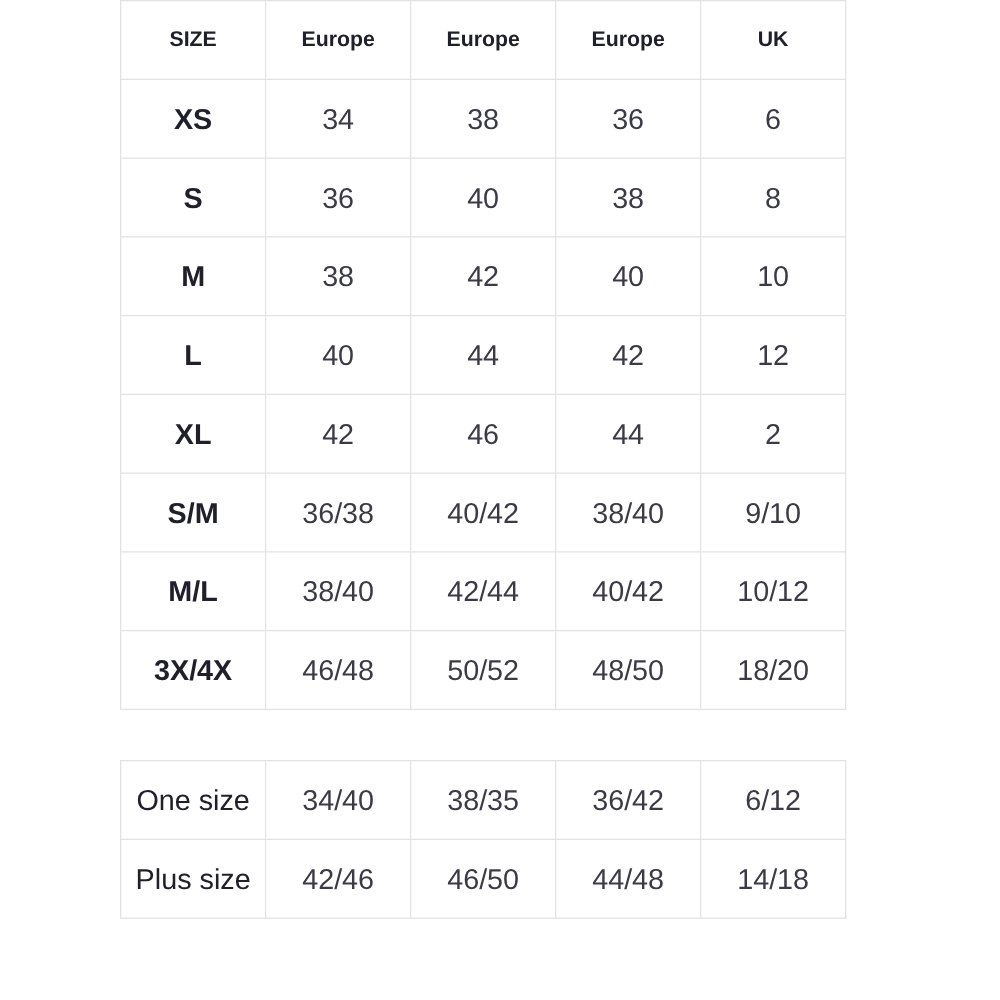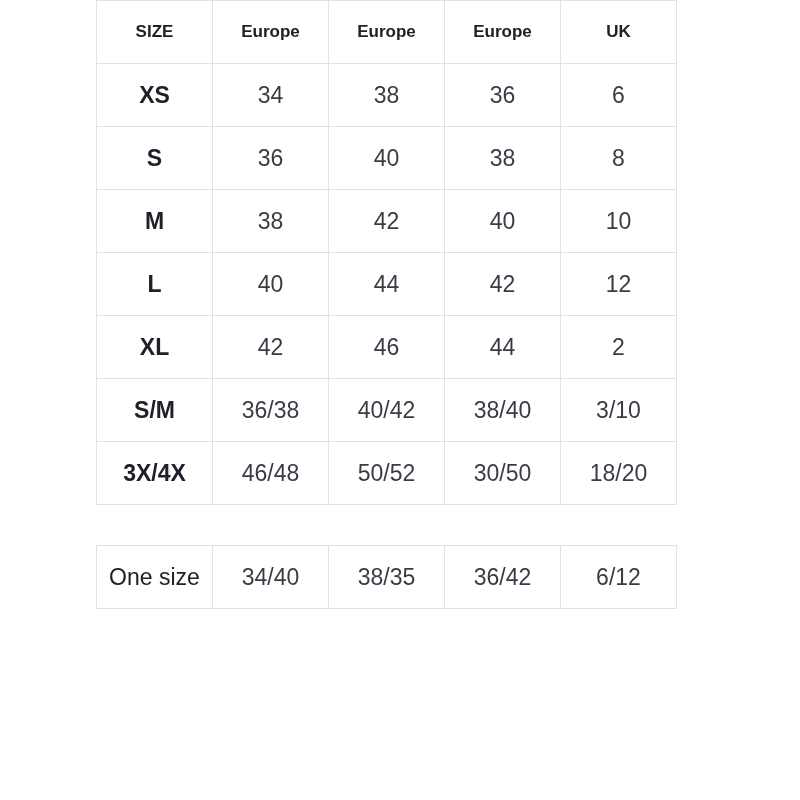--- a/index.html
+++ b/index.html
@@ -121,27 +121,34 @@
         <td>42</td>
         <td>46</td>
         <td>44</td>
         <td>2</td>
       </tr>
       <tr>
         <td class="rowhead">S/M</td>
         <td>36/38</td>
         <td>40/42</td>
         <td>38/40</td>
-        <td>3/10</td>
+        <td>9/10</td>
+      </tr>
+      <tr>
+        <td class="rowhead">M/L</td>
+        <td>38/40</td>
+        <td>42/44</td>
+        <td>40/42</td>
+        <td>10/12</td>
       </tr>
       <tr>
         <td class="rowhead">3X/4X</td>
         <td>46/48</td>
         <td>50/52</td>
-        <td>30/50</td>
+        <td>48/50</td>
         <td>18/20</td>
       </tr>
     </tbody>
   </table>
 
   <table class="size-table secondary">
     <colgroup>
       <col class="c0">
         <col class="c1">
         <col class="c2">
@@ -149,16 +156,23 @@
         <col class="c4">
     </colgroup>
     <tbody>
       <tr>
         <td class="rowhead">One size</td>
         <td>34/40</td>
         <td>38/35</td>
         <td>36/42</td>
         <td>6/12</td>
       </tr>
+      <tr>
+        <td class="rowhead">Plus size</td>
+        <td>42/46</td>
+        <td>46/50</td>
+        <td>44/48</td>
+        <td>14/18</td>
+      </tr>
     </tbody>
   </table>
 
 </div>
 
 </body></html>

